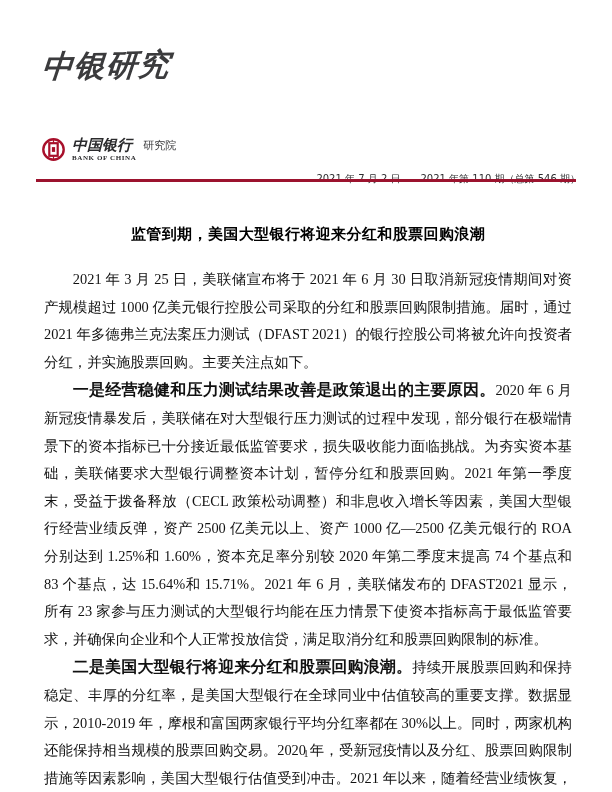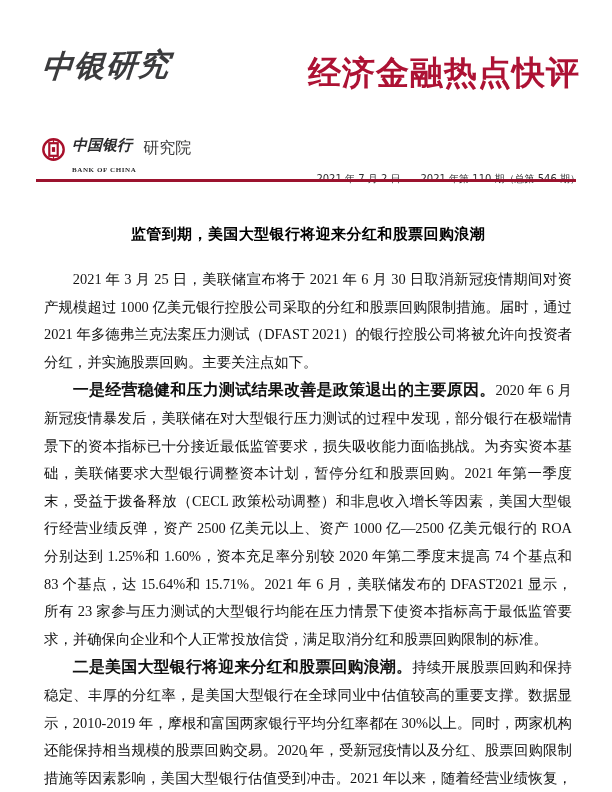--- a/index.html
+++ b/index.html
@@ -91,26 +91,26 @@
     color: #2b2b2d;
     letter-spacing: 0px;
     white-space: nowrap;
   }
   .boc-en {
     font-family: "Liberation Serif", "DejaVu Serif", serif;
     font-size: 7px;
     font-weight: 700;
     letter-spacing: 0.6px;
     color: #2b2b2d;
-    margin-top: 14px;
+    margin-top: 2px;
     white-space: nowrap;
   }
   .boc-institute {
     font-family: "DejaVu Sans", "Liberation Sans", sans-serif;
-    font-size: 16px;
+    font-size: 11px;
     color: #3a3a3c;
     margin-bottom: 1px;
     white-space: nowrap;
   }
   .issue-line {
     position: absolute;
     right: 32px;
     top: 20px;
     font-family: "DejaVu Sans", "Liberation Sans", sans-serif;
     font-size: 10px;
@@ -176,21 +176,20 @@
     color: #222;
   }
 </style>
 </head>
 <body>
 
 <div id="page">
 
   <div class="masthead">
     <div class="brand-calligraphy">中银研究</div>
-    <div class="masthead-title">经济金融热点快评</div>
   </div>
 
   <div class="headerbar">
 
     <div class="boc-logo-group">
       <div class="boc-mark">
         <svg width="23" height="23" viewBox="0 0 23 23" aria-hidden="true">
           <circle cx="11.5" cy="11.5" r="10.2" fill="none" stroke="#a8102b" stroke-width="2.4"></circle>
           <rect x="7.3" y="5.2" width="8.4" height="12.6" fill="none" stroke="#a8102b" stroke-width="2.2"></rect>
           <rect x="9.9" y="9.1" width="3.2" height="4.8" fill="#a8102b"></rect>

